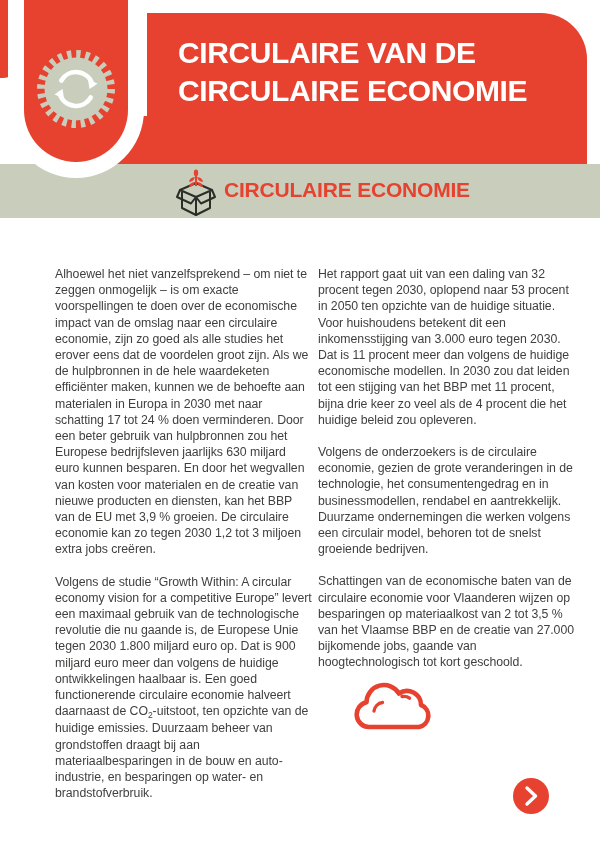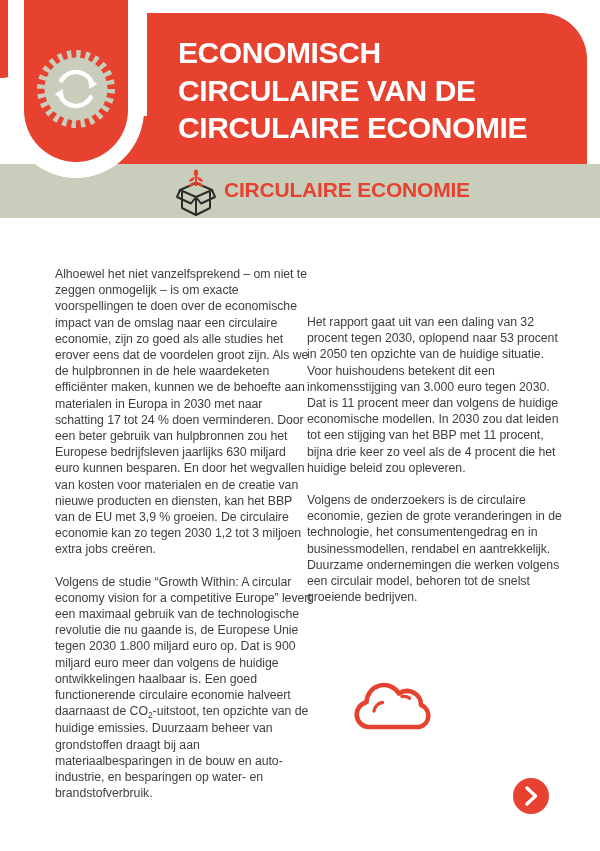--- a/index.html
+++ b/index.html
@@ -68,21 +68,21 @@
     letter-spacing:-0.2px;
     white-space:nowrap;
   }
 
   
   .col{
     position:absolute;top:266px;width:257px;
     font-size:12.3px;line-height:16.2px;letter-spacing:-0.05px;
   }
   .col-left{left:55px;}
-  .col-right{left:307px;margin-top:48px;}
+  .col-right{left:318px;}
   .col p{margin:0 0 16px 0;}
   .it{}
   .sub{font-size:8.5px;vertical-align:baseline;position:relative;top:3px;}
 
   
   .cloud{position:absolute;left:349px;top:682px;z-index:1;}
 
   
   .next-btn{
     position:absolute;left:513px;top:778px;width:36px;height:36px;
@@ -96,21 +96,20 @@
 </head>
 <body>
 
 <div class="page">
 
   <div>
     <div class="sage-band"></div>
     <div class="corner-fill"></div>
 
     <div class="banner">
-      <div class="title-line">ECONOMISCH</div>
       <div class="title-line">CIRCULAIRE VAN DE</div>
       <div class="title-line">CIRCULAIRE ECONOMIE</div>
     </div>
 
     <div class="left-strip"></div>
 
     <div class="pill">
 
       <svg width="84" height="84" viewBox="0 0 84 84">
         <circle cx="42" cy="42" r="34" fill="none" stroke="#c9cebc" stroke-width="10" stroke-dasharray="4.2 4.7"></circle>
@@ -148,20 +147,21 @@
   </div>
 
   <div class="col col-left">
     <p>Alhoewel het niet vanzelfsprekend – om niet te zeggen onmogelijk – is om exacte voorspellingen te doen over de economische impact van de omslag naar een circulaire economie, zijn zo goed als alle studies het erover eens dat de voordelen groot zijn. Als we de hulpbronnen in de hele waardeketen efficiënter maken, kunnen we de behoefte aan materialen in Europa in 2030 met naar schatting 17 tot 24 % doen verminderen. Door een beter gebruik van hulpbronnen zou het Europese bedrijfsleven jaarlijks 630 miljard euro kunnen besparen. En door het wegvallen van kosten voor materialen en de creatie van nieuwe producten en diensten, kan het BBP van de EU met 3,9 % groeien. De circulaire economie kan zo tegen 2030 1,2 tot 3 miljoen extra jobs creëren.</p>
     <p><span>Volgens de studie </span><span class="it">“Growth Within: A circular economy vision for a competitive Europe”</span><span> levert een maximaal gebruik van de technologische revolutie die nu gaande is, de Europese Unie tegen 2030 1.800 miljard euro op. Dat is 900 miljard euro meer dan volgens de huidige ontwikkelingen haalbaar is. Een goed functionerende circulaire economie halveert daarnaast de CO</span><span class="sub">2</span><span>-uitstoot, ten opzichte van de huidige emissies. Duurzaam beheer van grondstoffen draagt bij aan materiaalbesparingen in de bouw en auto-industrie, en besparingen op water- en brandstofverbruik.</span></p>
   </div>
 
   <div class="col col-right">
     <p>Het rapport gaat uit van een daling van 32 procent tegen 2030, oplopend naar 53 procent in 2050 ten opzichte van de huidige situatie. Voor huishoudens betekent dit een inkomensstijging van 3.000 euro tegen 2030. Dat is 11 procent meer dan volgens de huidige economische modellen. In 2030 zou dat leiden tot een stijging van het BBP met 11 procent, bijna drie keer zo veel als de 4 procent die het huidige beleid zou opleveren.</p>
     <p>Volgens de onderzoekers is de circulaire economie, gezien de grote veranderingen in de technologie, het consumentengedrag en in businessmodellen, rendabel en aantrekkelijk. Duurzame ondernemingen die werken volgens een circulair model, behoren tot de snelst groeiende bedrijven.</p>
+    <p>Schattingen van de economische baten van de circulaire economie voor Vlaanderen wijzen op besparingen op materiaalkost van 2 tot 3,5 % van het Vlaamse BBP en de creatie van 27.000 bijkomende jobs, gaande van hoogtechnologisch tot kort geschoold.</p>
   </div>
 
   <svg class="cloud" width="92" height="54" viewBox="0 0 92 54">
     <g stroke="#e6422f" fill="none" stroke-linecap="round" stroke-linejoin="round">
       <path d="M20 45 A12.5 12.5 0 0 1 17.5 20.3 A17.5 17.5 0 0 1 50 11.5 A14 14 0 0 1 72 23 A11.5 11.5 0 0 1 70 45 Z" stroke-width="4.6"></path>
       <path d="M25 29 A10 10 0 0 1 33.5 20.5" stroke-width="3.4"></path>
       <path d="M53 14.5 Q57.5 13.8 60.5 16.2" stroke-width="3.4"></path>
     </g>
   </svg>
 

